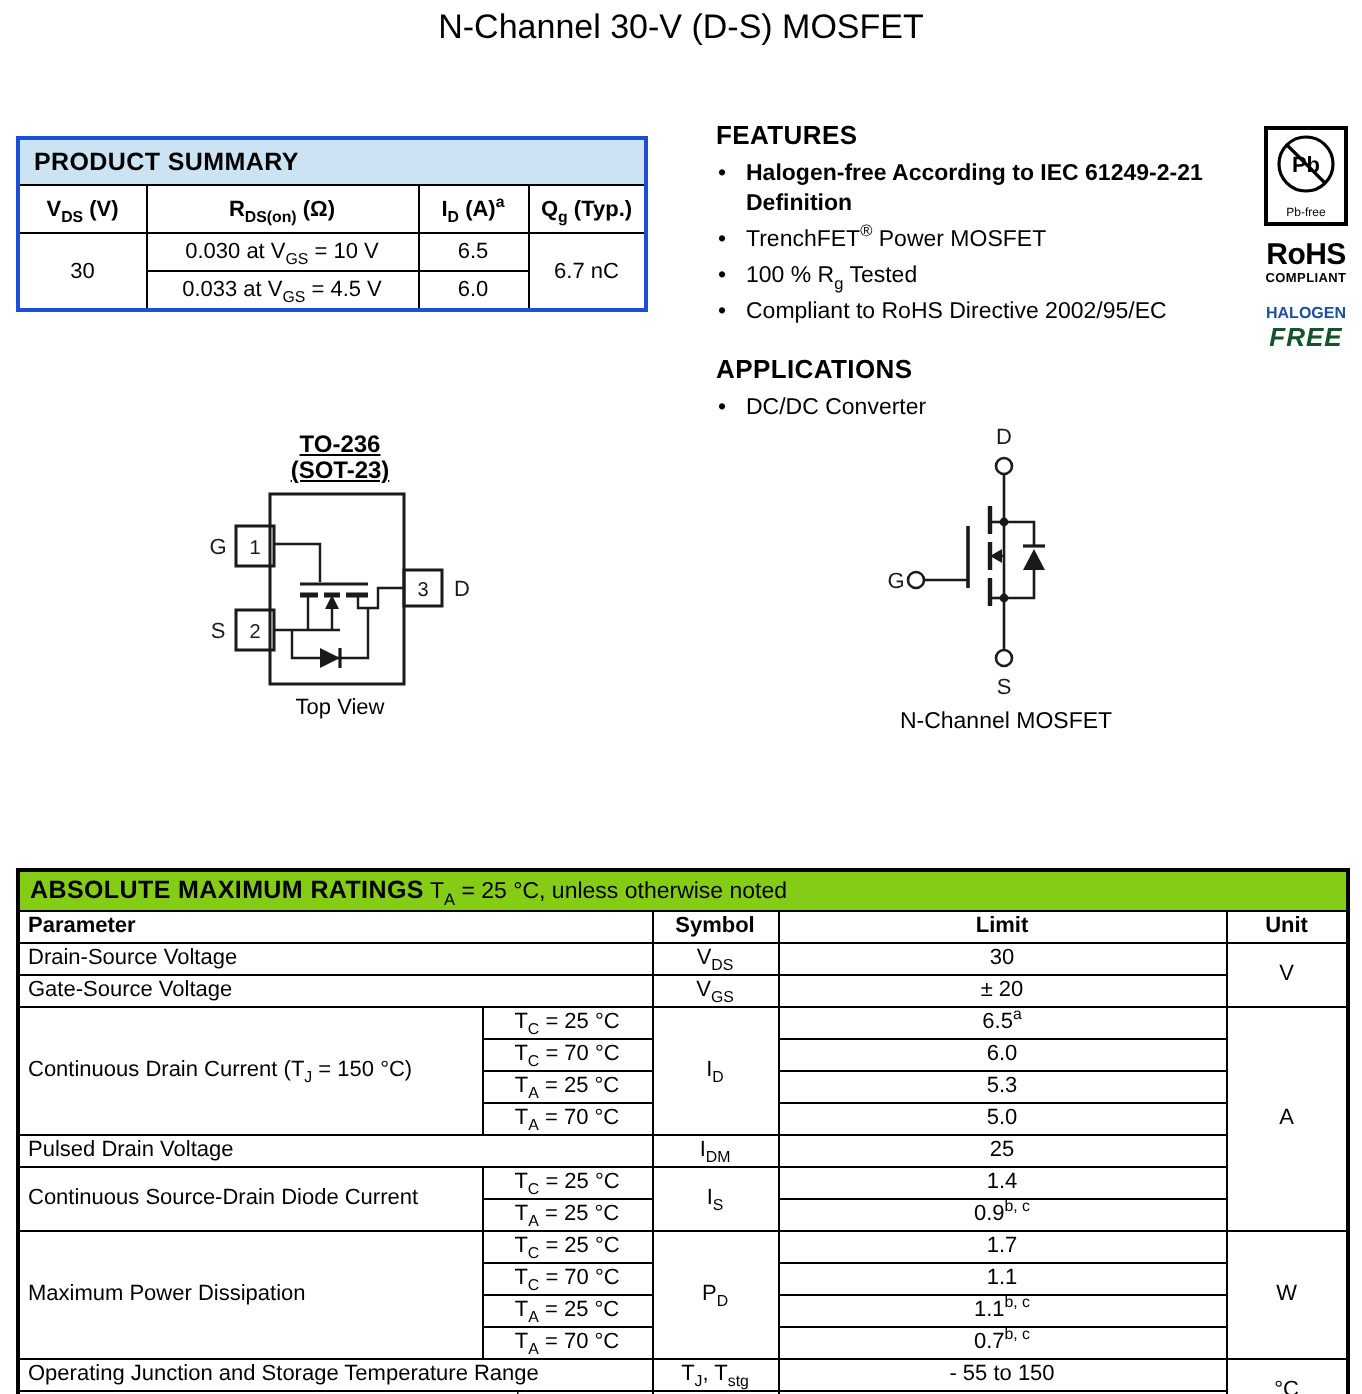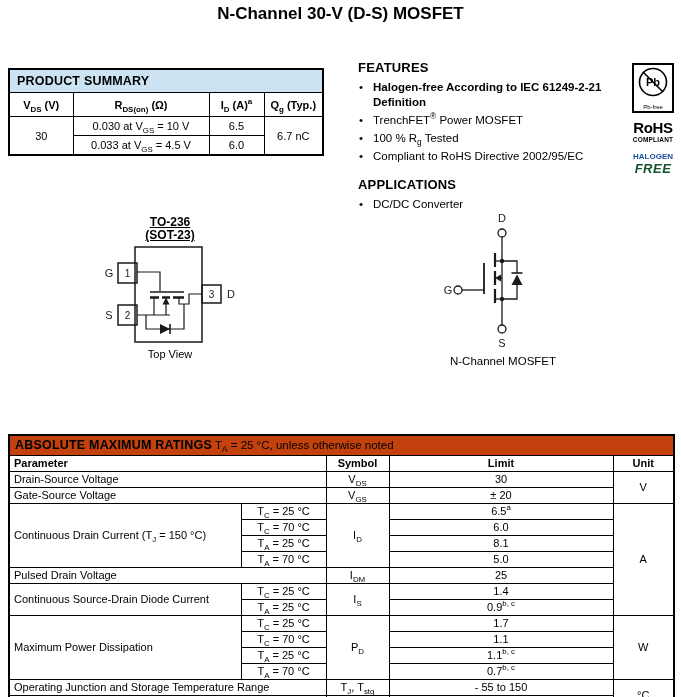--- a/index.html
+++ b/index.html
@@ -1,25 +1,25 @@
 <!DOCTYPE html>
 <html><head>
 <meta charset="utf-8">
 <style>
   html,body{margin:0;padding:0;background:#fff;}
   .page{position:relative;width:681px;height:697px;background:#fff;overflow:hidden;
         font-family:"Liberation Sans",sans-serif;color:#000;}
   .title{position:absolute;top:4px;left:0;width:100%;text-align:center;
-         font-size:17px;font-weight:bold;margin:0;}
+         font-size:17px;font-weight:normal;margin:0;}
   sub{font-size:72%;line-height:0;}
   sup{font-size:72%;line-height:0;}
 
   table{border-collapse:collapse;table-layout:fixed;}
   
-  .ps{position:absolute;left:8px;top:68px;width:314px;border:2px solid #000000;padding-left:48px;}
+  .ps{position:absolute;left:8px;top:68px;width:314px;border:2px solid #1d4ed8;padding-left:48px;}
   .ps td{border:1px solid #000;text-align:center;font-size:11px;padding:0 2px;}
   .ps .ps-title{background:#cbe3f3;text-align:left;font-weight:bold;font-size:12.5px;
                 padding:3px 7px;height:16px;letter-spacing:.2px;}
   .ps .hd td{font-weight:bold;height:23px;}
   .ps .dr td{height:18px;}
 
   
   .features{position:absolute;left:358px;top:60px;width:268px;}
   .sec-h{font-size:13px;font-weight:bold;margin:0 0 5px 0;letter-spacing:.2px;}
   .bullet{display:flex;font-size:11.5px;line-height:15px;margin:0 0 3px 1px;}
@@ -196,21 +196,21 @@
   <table class="amr">
     <colgroup>
         <col style="width:232px">
         <col style="width:85px">
         <col style="width:63px">
         <col style="width:224px">
         <col style="width:61px">
       </colgroup>
     <tbody>
         <tr class="bar">
-      <td colspan="5" style="background-color: #c2410c;">
+      <td colspan="5" style="background-color: #84cc16;">
         <span class="amr-t">ABSOLUTE MAXIMUM RATINGS</span>
         <span class="amr-s">T<sub>A</sub> = 25 °C, unless otherwise noted</span>
       </td>
     </tr>
     <tr class="hd">
       <td colspan="2" class="pl">Parameter</td>
       <td>Symbol</td>
       <td>Limit</td>
       <td>Unit</td>
     </tr>
@@ -231,21 +231,21 @@
       <td rowspan="4">I<sub>D</sub></td>
       <td>6.5<sup>a</sup></td>
       <td rowspan="7">A</td>
     </tr>
     <tr>
       <td>T<sub>C</sub> = 70 °C</td>
       <td>6.0</td>
     </tr>
     <tr>
       <td>T<sub>A</sub> = 25 °C</td>
-      <td>8.1</td>
+      <td>5.3</td>
     </tr>
     <tr>
       <td>T<sub>A</sub> = 70 °C</td>
       <td>5.0</td>
     </tr>
     <tr>
       <td colspan="2" class="pl">Pulsed Drain Voltage</td>
       <td>I<sub>DM</sub></td>
       <td>25</td>
     </tr>

